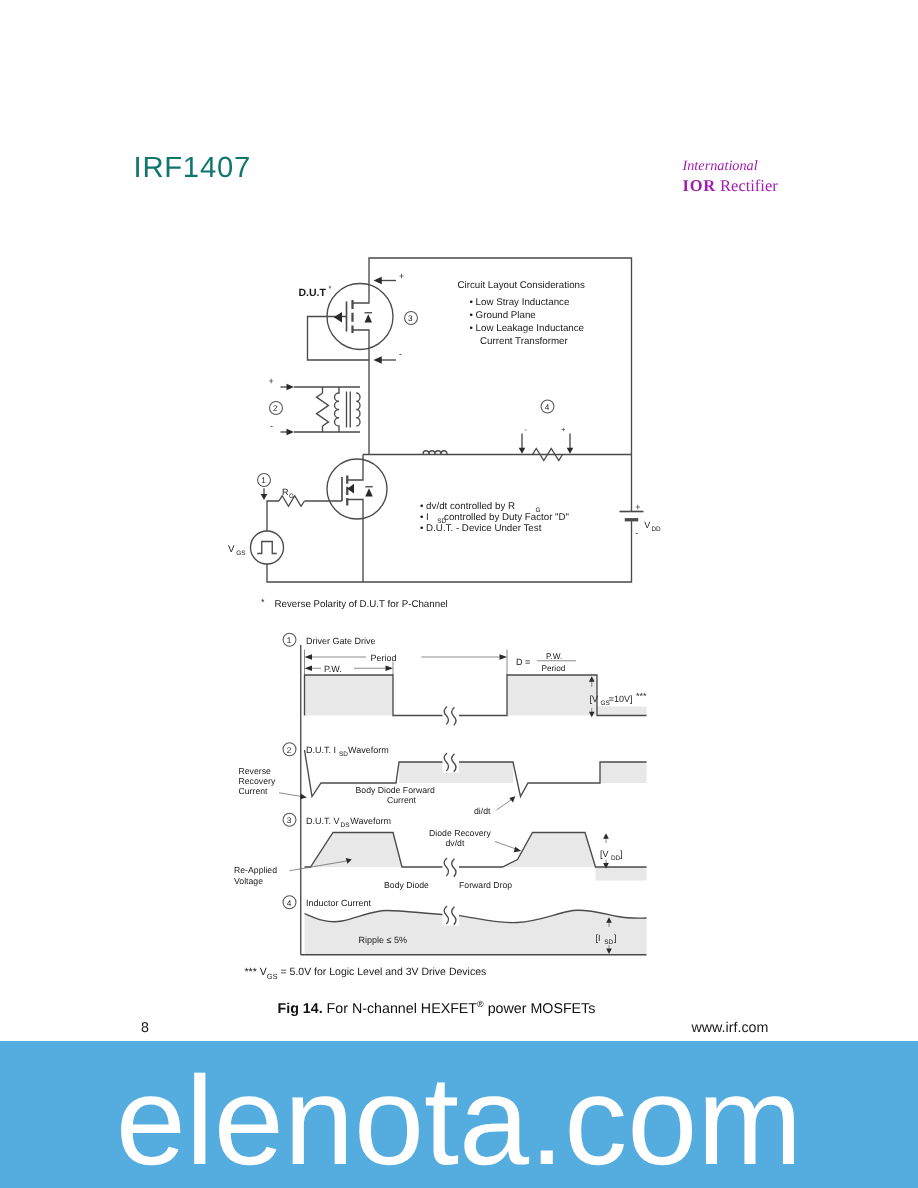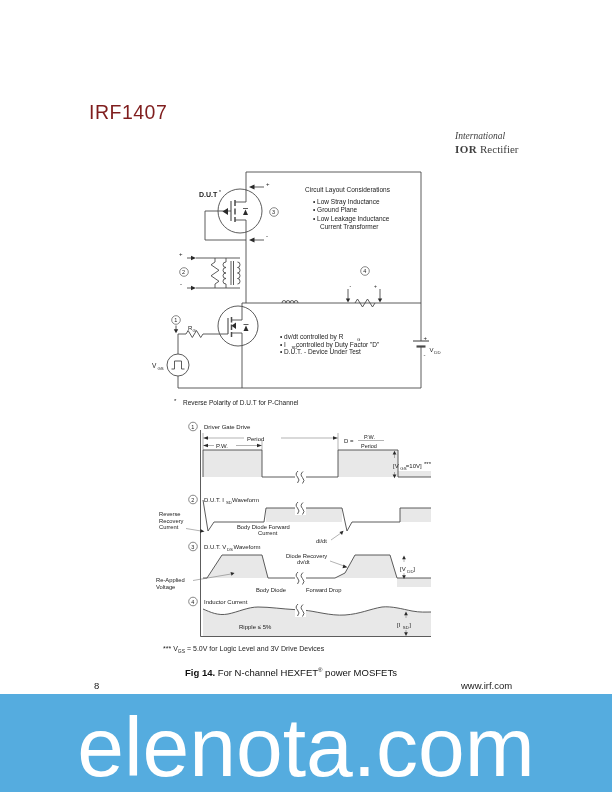--- a/index.html
+++ b/index.html
@@ -1,20 +1,20 @@
 <!DOCTYPE html>
 <html><head>
 <meta charset="utf-8">
 <style>
   html,body{margin:0;padding:0;background:#fff;}
   #page{position:relative;width:612px;height:792px;background:#fff;overflow:hidden;
         font-family:"Liberation Sans","DejaVu Sans",sans-serif;color:#1a1a1a;}
   .abs{position:absolute;}
-  #part-number{left:89px;top:101px;font-size:19.5px;letter-spacing:.5px;color:#7f1d1d;}
-  #logo{left:455px;top:106px;width:80px;font-family:"Liberation Serif","DejaVu Serif",serif;color:#404040;line-height:11px;margin-top:25px;}
+  #part-number{left:89px;top:101px;font-size:19.5px;letter-spacing:.5px;color:#0f766e;}
+  #logo{left:455px;top:106px;width:80px;font-family:"Liberation Serif","DejaVu Serif",serif;color:#a21caf;line-height:11px;}
   #logo .l1{font-style:italic;font-size:9.5px;}
   #logo .ior{font-weight:bold;font-size:11px;letter-spacing:.5px;}
   #logo .l2{font-size:11px;}
   #doc-title{left:237px;top:149px;font-size:11px;font-weight:bold;}
   svg text{font-family:"Liberation Sans","DejaVu Sans",sans-serif;fill:#1a1a1a;}
   .wire{stroke:#4a4a4a;stroke-width:0.9;fill:none;}
   .thin{stroke:#666;stroke-width:0.5;fill:none;}
   .grayfill{fill:#e8e8e8;stroke:none;}
   .mark{fill:#2a2a2a;stroke:none;}
   .circ{fill:#fff;stroke:#555;stroke-width:0.7;}

